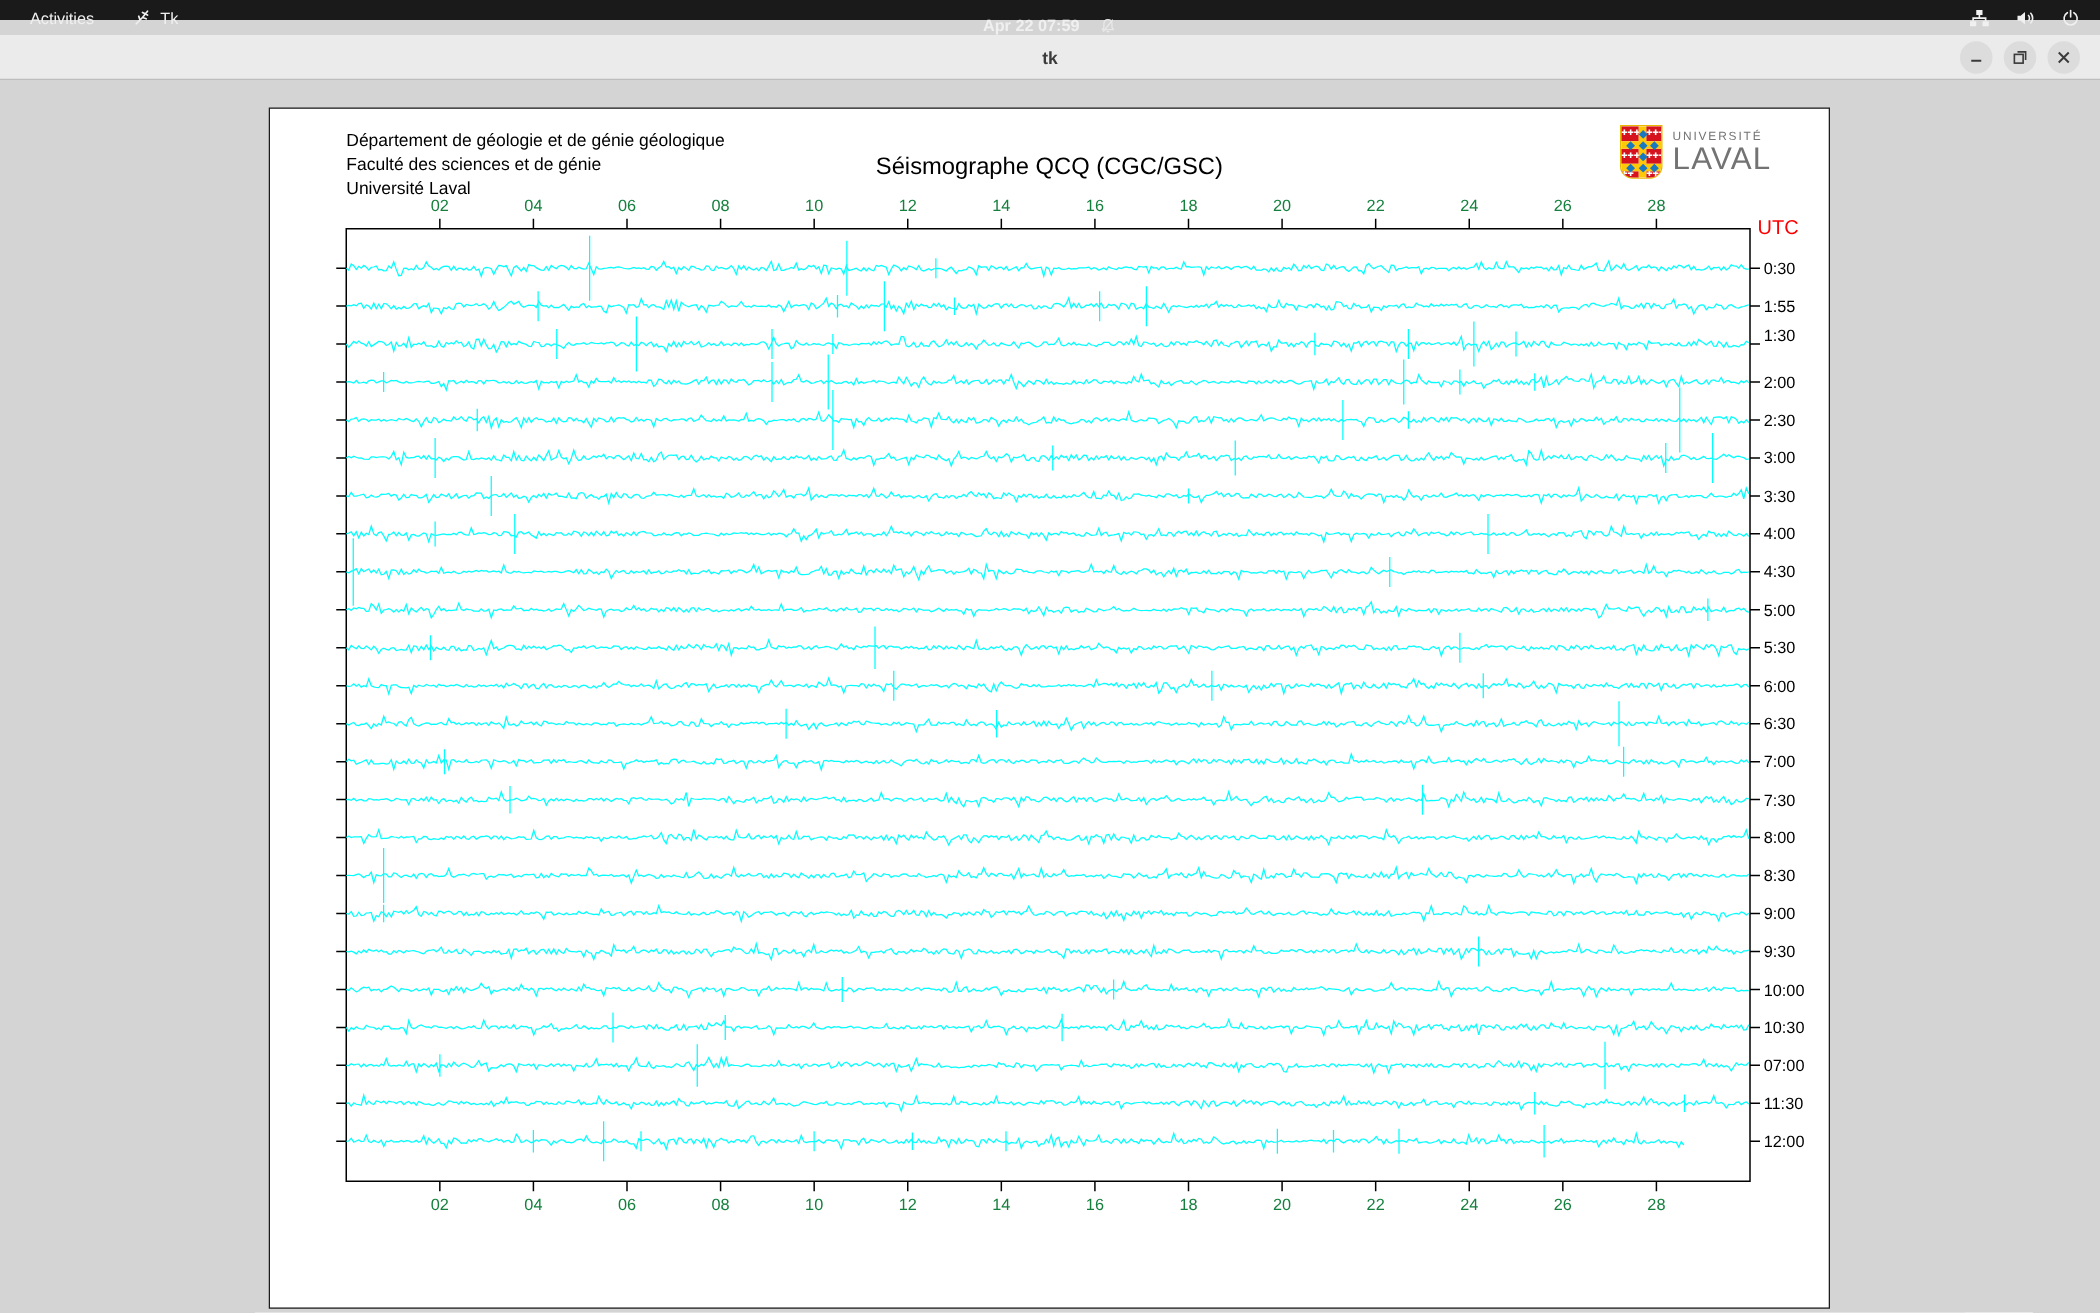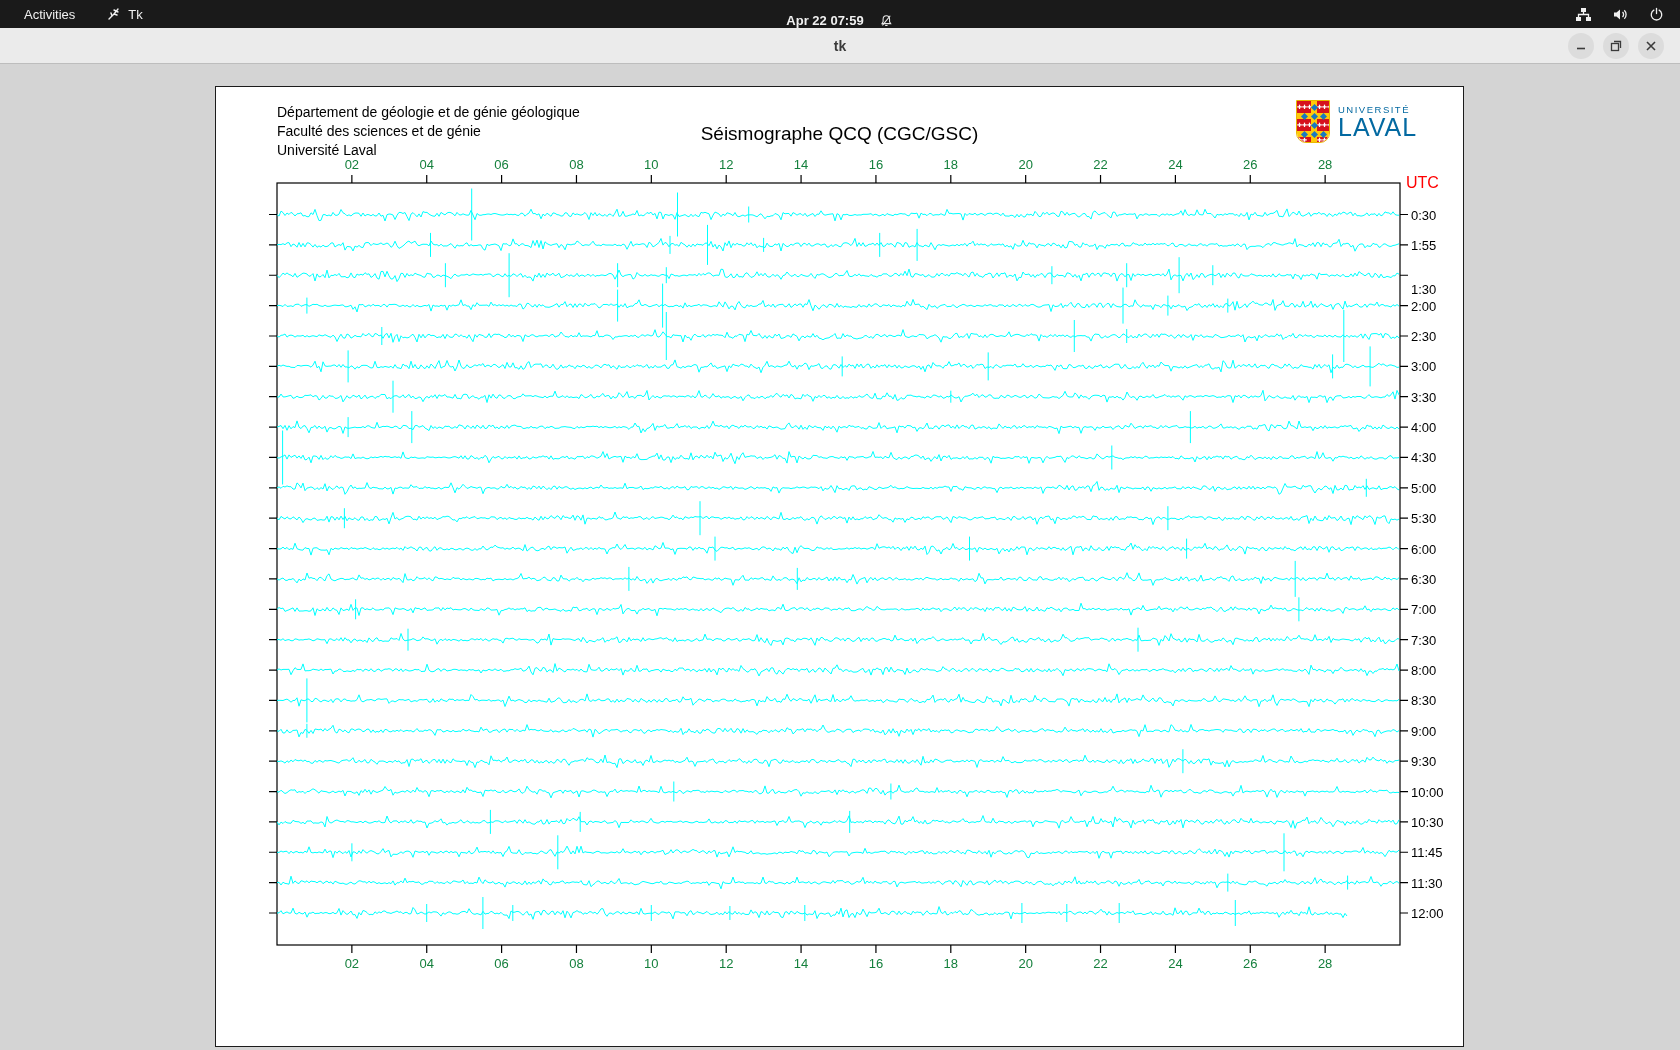--- a/index.html
+++ b/index.html
@@ -1,21 +1,21 @@
 <!DOCTYPE html>
 <html><head>
 <meta charset="utf-8">
 <style>
   * { margin:0; padding:0; box-sizing:border-box; }
   html,body { width:1680px; height:1050px; overflow:hidden; }
   body { font-family:"Liberation Sans", sans-serif; background:#d4d4d4; }
   .screen { position:relative; width:1680px; height:1050px; }
 
   
-  .top-bar { position:absolute; left:0; top:0; width:1680px; height:28px;
+  .top-bar { position:absolute; left:0; top:0; width:1680px; height:16px;
              background:#1a1a1a; color:#f0f0f0; font-size:13px;
              display:flex; align-items:center; }
   .tb-left { position:absolute; left:0; top:0; height:28px; display:flex; align-items:center; gap:26px; padding-left:18px; }
   .activities { padding:0 6px; }
   .tk-item { display:flex; align-items:center; gap:7px; }
   .tb-center { position:absolute; left:50%; top:0; transform:translateX(-50%);
                height:28px; display:flex; align-items:flex-end; gap:16px; font-weight:700; }
   .tb-right { position:absolute; right:0; top:0; height:28px; display:flex; align-items:center; gap:20px; padding-right:16px; }
   .tb-icon svg { display:block; }
 
@@ -43,21 +43,21 @@
   .logo { position:absolute; left:1080px; top:13px; display:flex; gap:8px; }
   .shield { position:relative; width:34px; height:43px; border-radius:0 0 10px 10px;
             overflow:hidden; border:1.5px solid #e8b800; }
   .shield .q { position:absolute; width:14px; height:12px; background:#d6121e;
                display:grid; grid-template-columns:1fr 1fr; place-items:center;
                color:#fff; font-size:6px; line-height:5px; }
   .shield .band-v { position:absolute; left:14px; top:0; width:6px; height:100%; background:#ffc908; }
   .shield .band-h1 { position:absolute; left:0; top:12px; width:100%; height:6px; background:#ffc908; }
   .shield .band-h2 { position:absolute; left:0; top:30px; width:100%; height:6px; background:#ffc908; }
   .shield .dot { position:absolute; width:5px; height:5px; background:#1879c0; transform:rotate(45deg); }
-  .logo-text { display:flex; flex-direction:column; justify-content:center; color:#0369a1; }
+  .logo-text { display:flex; flex-direction:column; justify-content:center; color:#737373; }
   .logo-univ { font-size:9.5px; letter-spacing:1.5px; font-weight:400; }
   .logo-laval { font-size:25px; letter-spacing:1px; font-weight:500; line-height:24px; }
 
   .utc-label { position:absolute; left:1190px; top:87px; color:#ff0000; font-size:16px; }
   .xlabel { position:absolute; left:0; top:897px; width:1247px; text-align:center; font-size:17px; color:#000; }
 
   .tick-label { position:absolute; transform:translateX(-50%); font-size:13px; color:#15803d; }
   .time-label { position:absolute; left:1195px; transform:translateY(-50%); font-size:13px; color:#000; white-space:nowrap; }
 
   svg.plot-svg { position:absolute; left:0; top:0; }
@@ -226,39 +226,39 @@
           <div class="tick-label" style="left: 884.533px; top: 70px;">22</div>
           <div class="tick-label" style="left: 884.533px; top: 869px;">22</div>
           <div class="tick-label" style="left: 959.4px; top: 70px;">24</div>
           <div class="tick-label" style="left: 959.4px; top: 869px;">24</div>
           <div class="tick-label" style="left: 1034.27px; top: 70px;">26</div>
           <div class="tick-label" style="left: 1034.27px; top: 869px;">26</div>
           <div class="tick-label" style="left: 1109.13px; top: 70px;">28</div>
           <div class="tick-label" style="left: 1109.13px; top: 869px;">28</div>
           <div class="time-label" style="top: 127.5px;">0:30</div>
           <div class="time-label" style="top: 157.87px;">1:55</div>
-          <div class="time-label" style="top: 202px;">1:30</div>
+          <div class="time-label" style="top: 181px;">1:30</div>
           <div class="time-label" style="top: 218.61px;">2:00</div>
           <div class="time-label" style="top: 248.98px;">2:30</div>
           <div class="time-label" style="top: 279.35px;">3:00</div>
           <div class="time-label" style="top: 309.72px;">3:30</div>
           <div class="time-label" style="top: 340.09px;">4:00</div>
           <div class="time-label" style="top: 370.46px;">4:30</div>
           <div class="time-label" style="top: 400.83px;">5:00</div>
           <div class="time-label" style="top: 431.2px;">5:30</div>
           <div class="time-label" style="top: 461.57px;">6:00</div>
           <div class="time-label" style="top: 491.94px;">6:30</div>
           <div class="time-label" style="top: 522.31px;">7:00</div>
           <div class="time-label" style="top: 552.68px;">7:30</div>
           <div class="time-label" style="top: 583.05px;">8:00</div>
           <div class="time-label" style="top: 613.42px;">8:30</div>
           <div class="time-label" style="top: 643.79px;">9:00</div>
           <div class="time-label" style="top: 674.16px;">9:30</div>
           <div class="time-label" style="top: 704.53px;">10:00</div>
           <div class="time-label" style="top: 734.9px;">10:30</div>
-          <div class="time-label" style="top: 765.27px;">11:45</div>
+          <div class="time-label" style="top: 765.27px;">07:00</div>
           <div class="time-label" style="top: 795.64px;">11:30</div>
           <div class="time-label" style="top: 826.01px;">12:00</div>
         </div>
 
     </div>
   </div>
 </div>
 
 </body></html>

